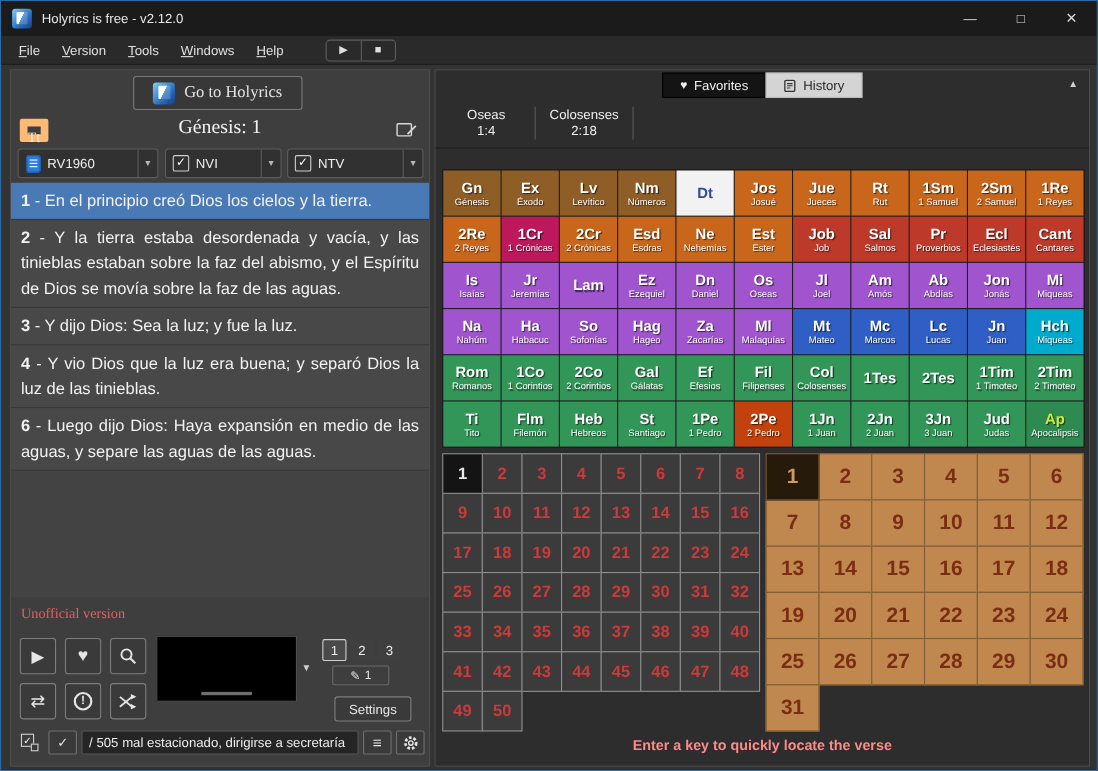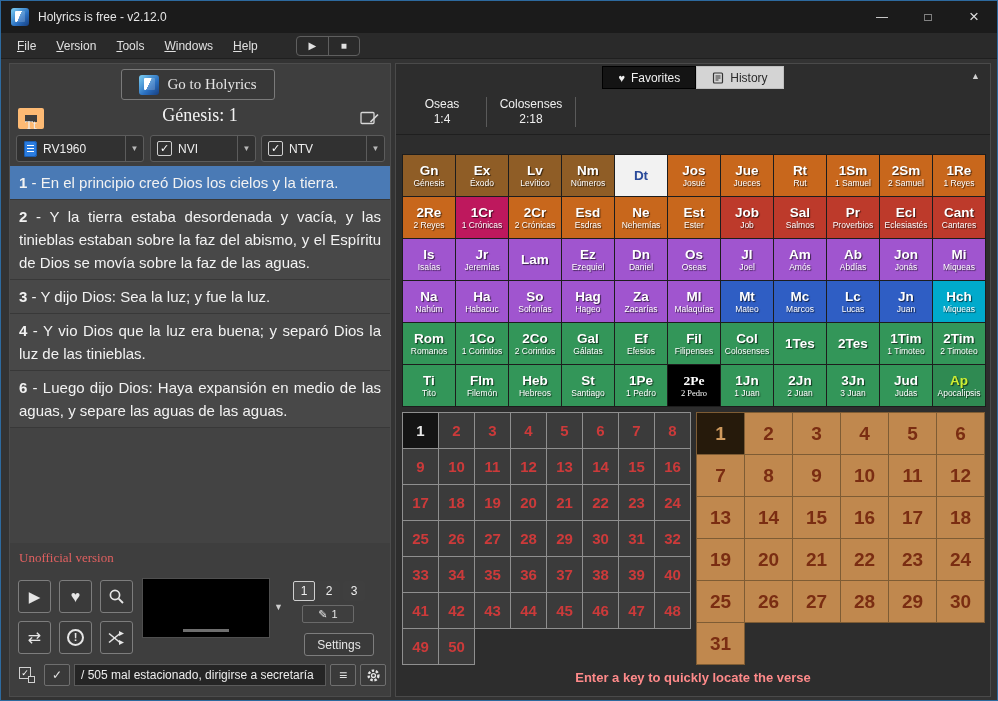--- a/index.html
+++ b/index.html
@@ -486,21 +486,21 @@
           <div class="book-name">Hebreos</div>
         </div>
         <div class="book-cell" style="background: rgb(51, 150, 89);">
           <div class="book-abbr">St</div>
           <div class="book-name">Santiago</div>
         </div>
         <div class="book-cell" style="background: rgb(51, 150, 89);">
           <div class="book-abbr">1Pe</div>
           <div class="book-name">1 Pedro</div>
         </div>
-        <div class="book-cell" style="background: #000000; font-family: Liberation Serif, serif;">
+        <div class="book-cell" style="background: #c2410c;">
           <div class="book-abbr">2Pe</div>
           <div class="book-name">2 Pedro</div>
         </div>
         <div class="book-cell" style="background: rgb(51, 150, 89);">
           <div class="book-abbr">1Jn</div>
           <div class="book-name">1 Juan</div>
         </div>
         <div class="book-cell" style="background: rgb(51, 150, 89);">
           <div class="book-abbr">2Jn</div>
           <div class="book-name">2 Juan</div>

